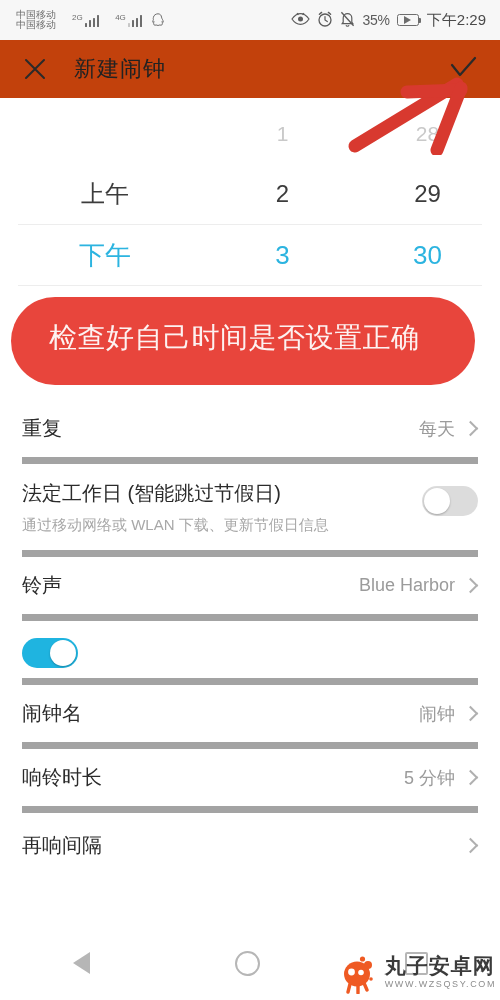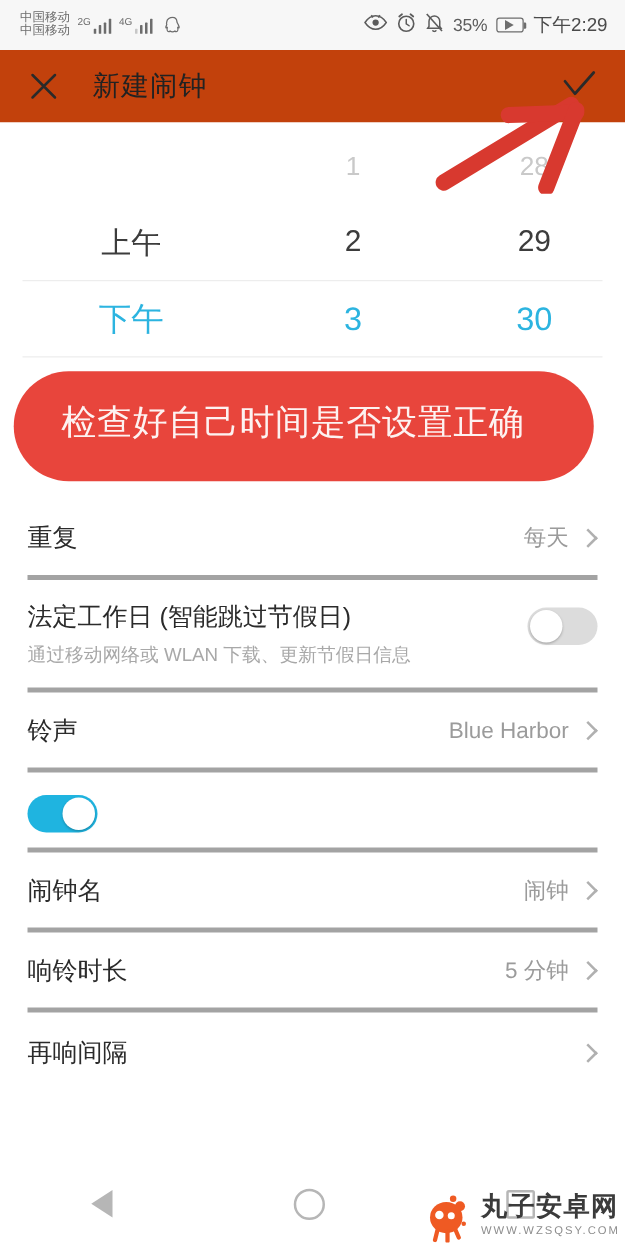--- a/index.html
+++ b/index.html
@@ -47,21 +47,21 @@
     flex-direction: column;
     justify-content: center;
     line-height: 1.05;
     font-size: 10px;
     color: #6d6d6d;
   }
   .sig-group {
     display: flex;
     align-items: flex-end;
     gap: 1px;
-    margin-left: 2px;
+    margin-left: 12px;
     justify-content: center;
   }
   .net-label {
     font-size: 8px;
     color: #6d6d6d;
     align-self: flex-start;
     margin-right: 1px;
     line-height: 1;
   }
   .bars {
@@ -213,21 +213,21 @@
     flex: 1 1 auto;
     background: #fff;
     padding: 0 22px;
     box-sizing: border-box;
     overflow: hidden;
   }
   .row {
     display: flex;
     align-items: center;
     min-height: 64px;
-    border-bottom: 4px solid #a3a3a3;
+    border-bottom: 7px solid #a3a3a3;
     box-sizing: border-box;
     cursor: pointer;
   }
   .row:last-child { border-bottom: 0; }
   .row .label {
     font-size: 20px;
     color: #2b2b2b;
     flex: 1 1 auto;
   }
   .row .value {

